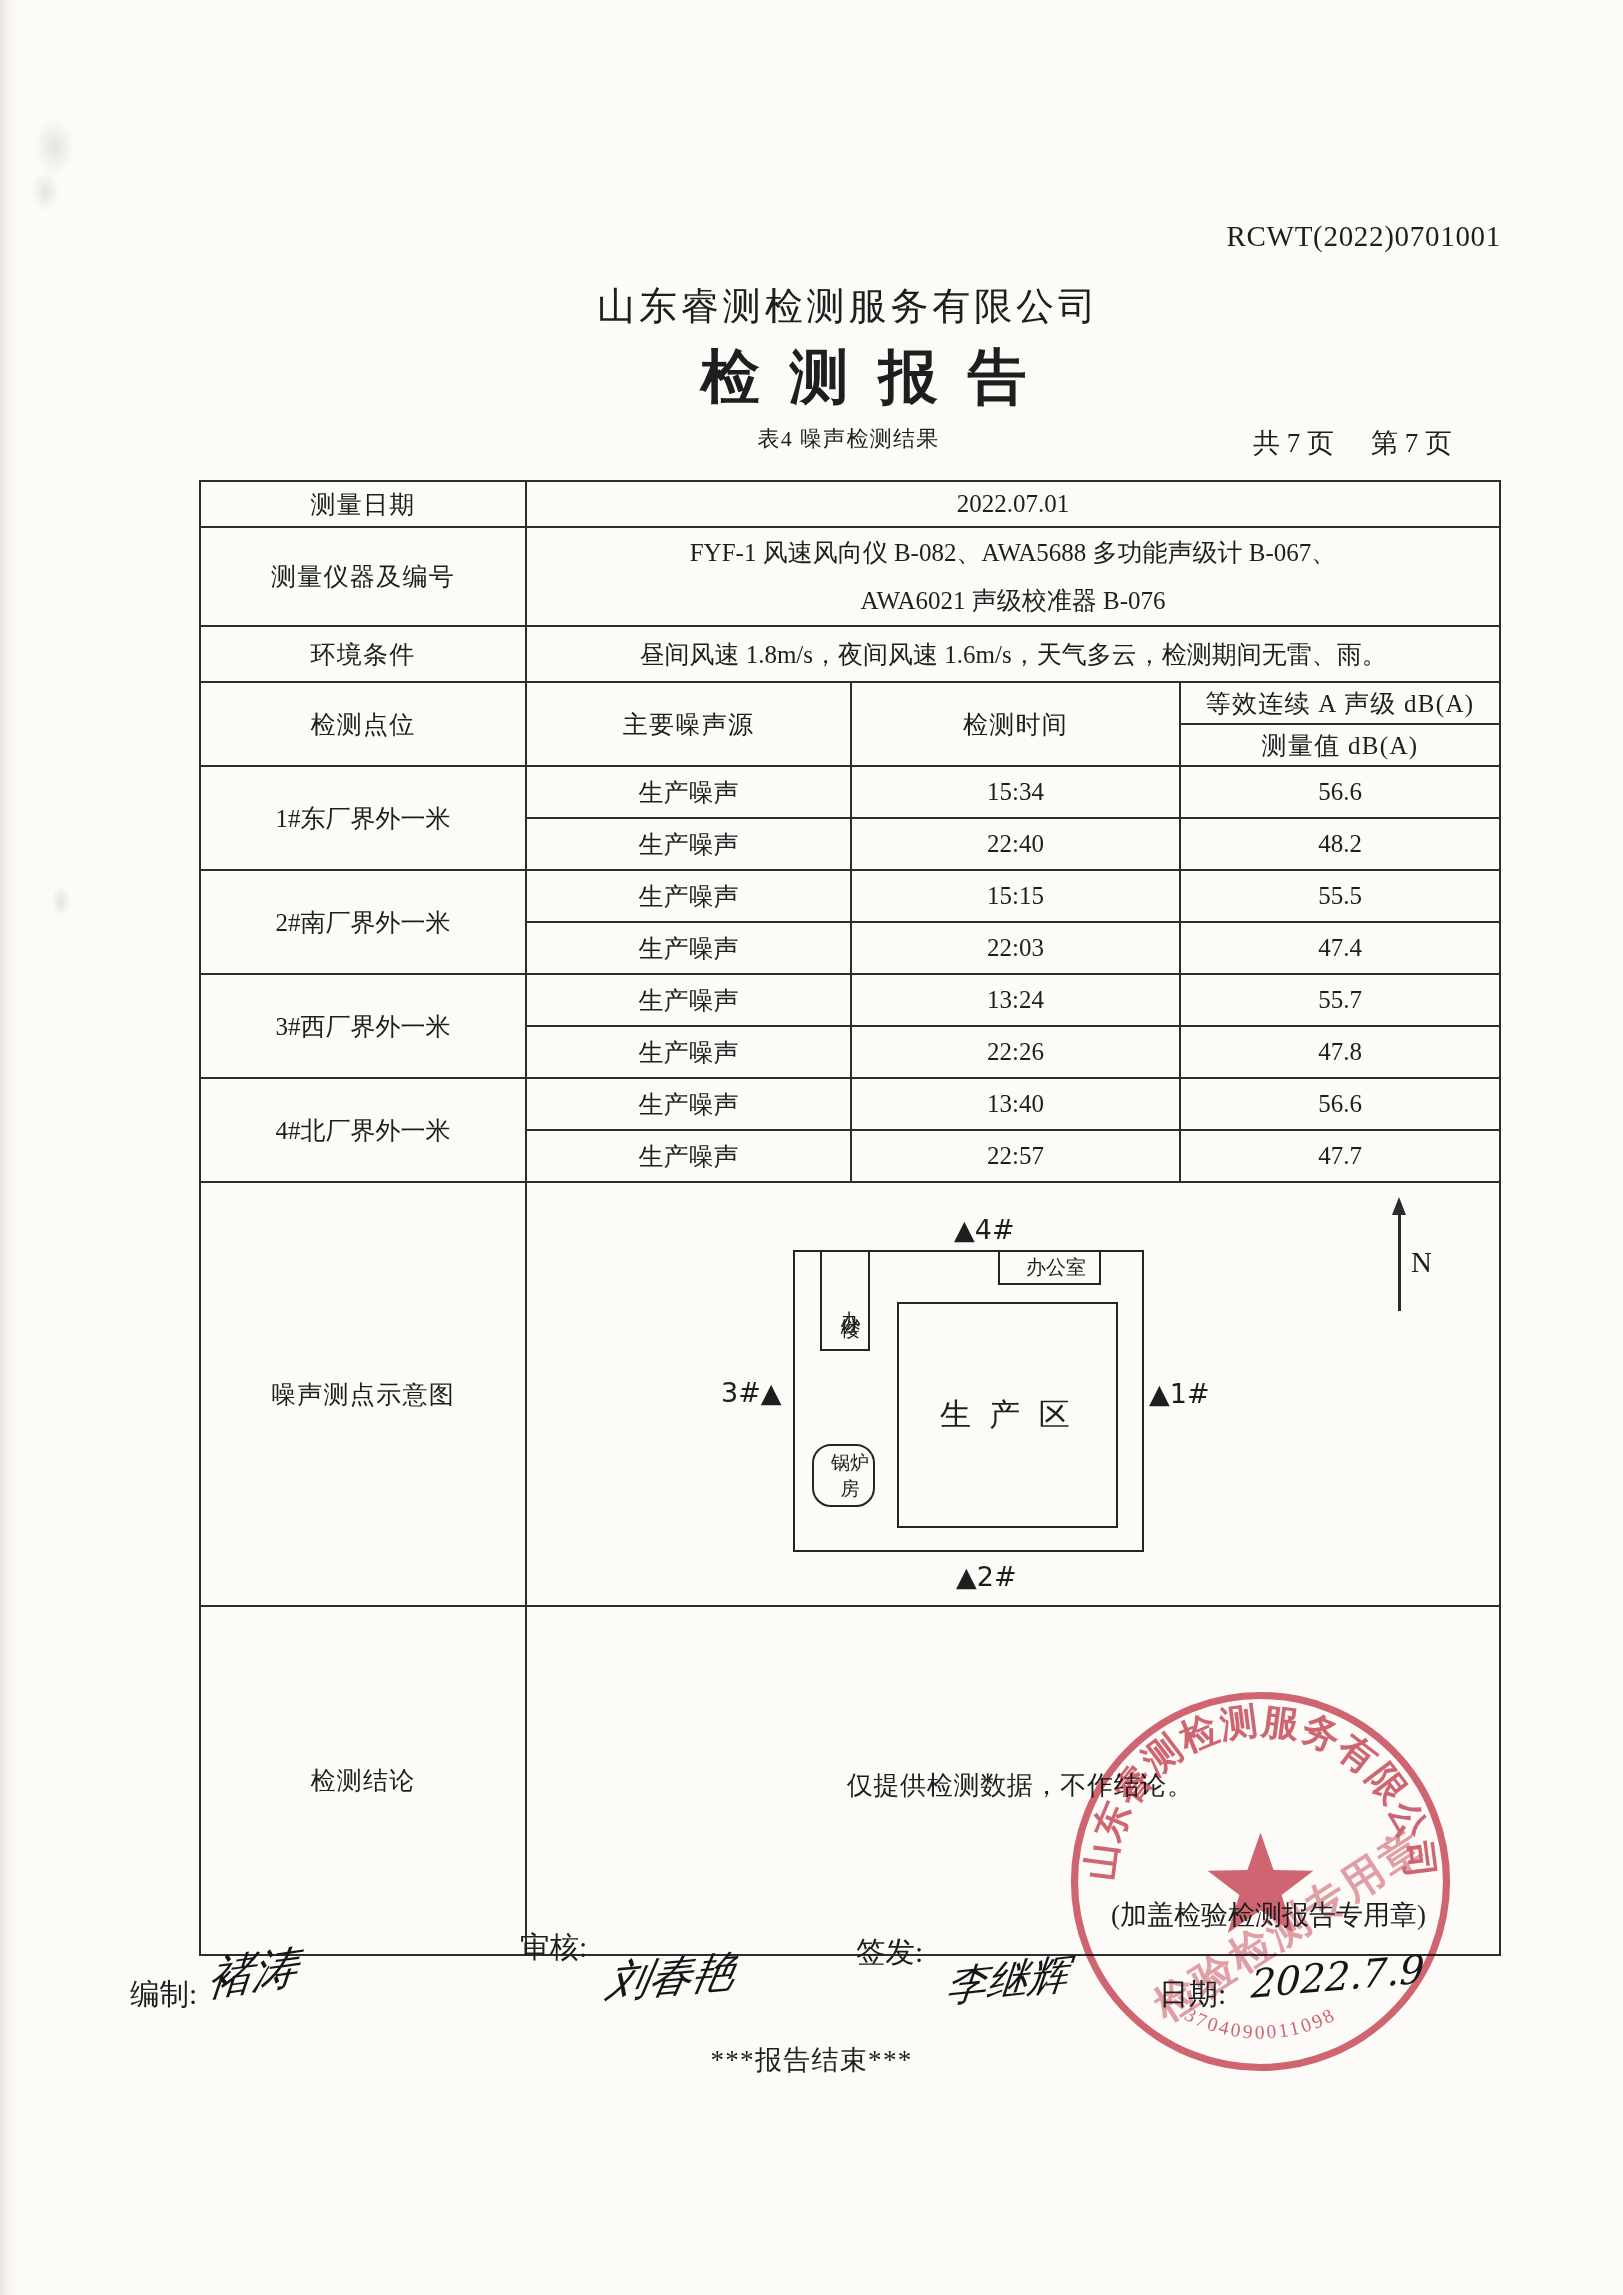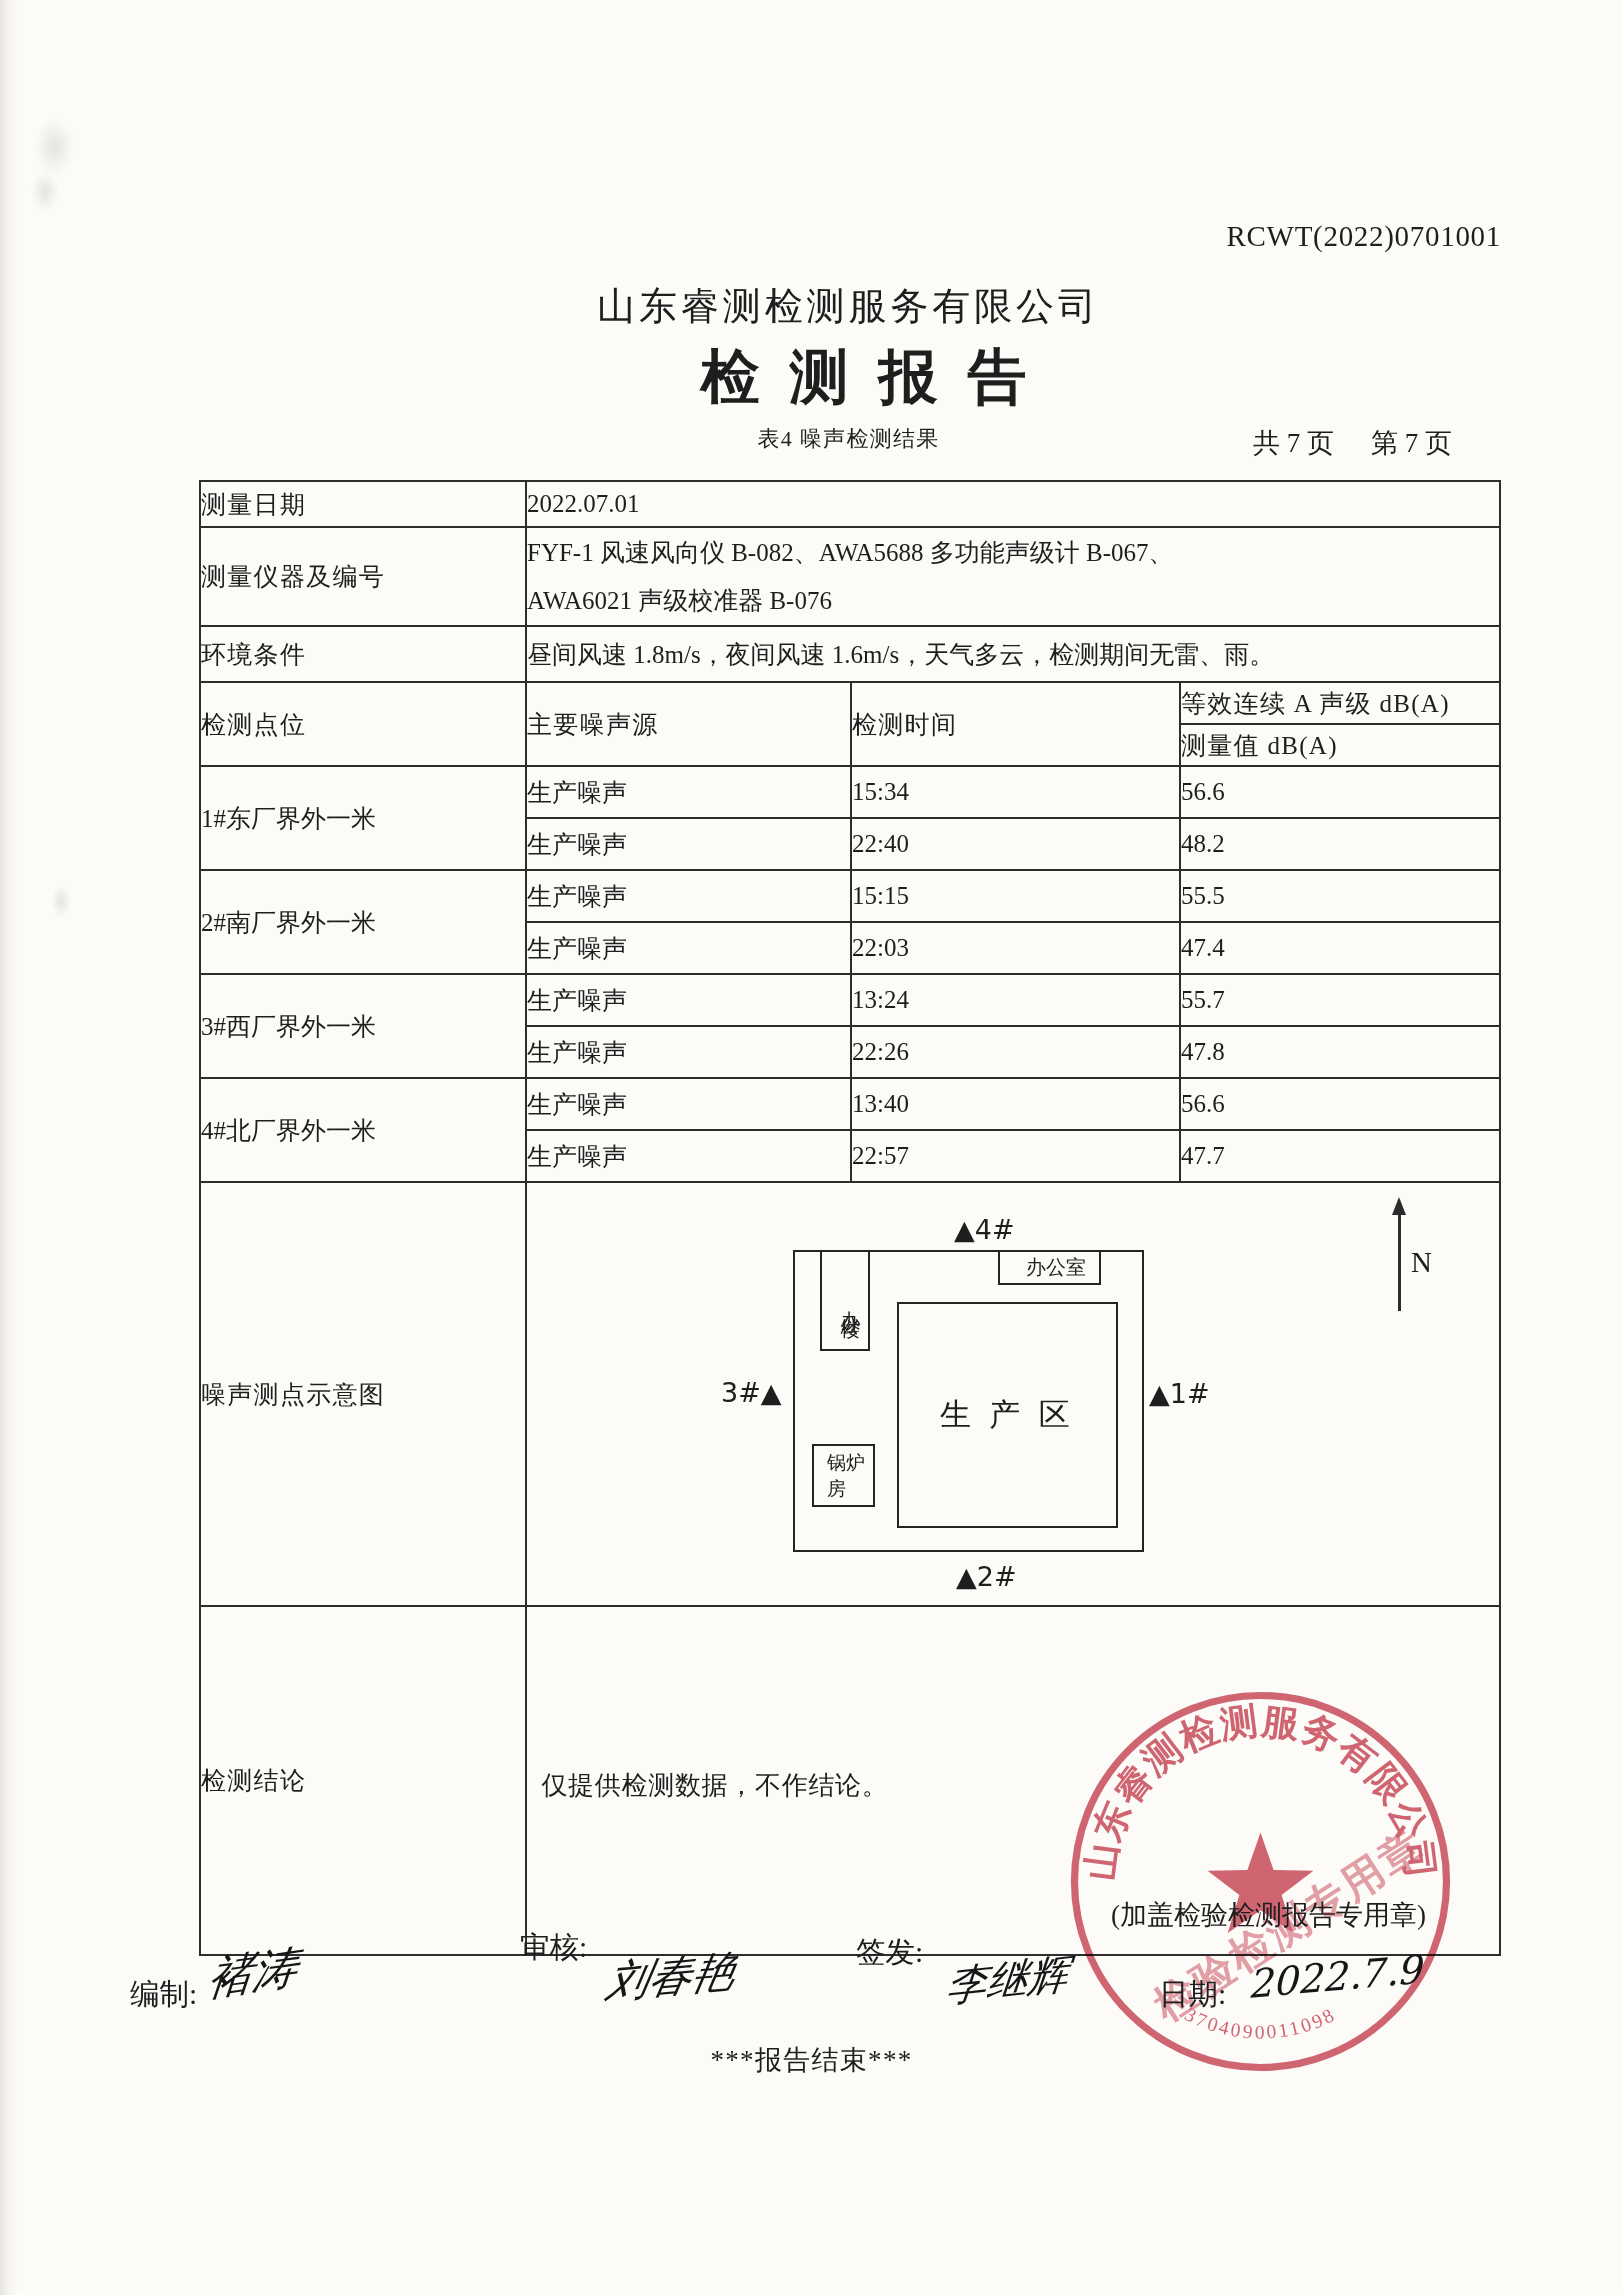--- a/index.html
+++ b/index.html
@@ -20,40 +20,40 @@
   .table-caption{top:424px;font-size:22px;letter-spacing:1.3px;}
   .pagination{position:absolute;top:425px;right:171px;font-size:27px;}
   .pagination .gap{display:inline-block;width:37px;}
   
   table.main{
     position:absolute;left:199px;top:480px;width:1299px;
     border-collapse:collapse;table-layout:fixed;
   }
   table.main td{
     border:2px solid #2d2d2d;
-    vertical-align:middle;
+    text-align:center;vertical-align:middle;
     font-size:25px;padding:0;overflow:hidden;
   }
   table.main{border:2.6px solid #2d2d2d;}
   .rh70{height:46px}.rh152{height:99px}.rh85{height:56px}
   .rh64{height:42px}.rh80{height:52px}.rh644{height:422px}.rh533{height:349px}
   td.lab{font-size:25px;letter-spacing:1.3px;}
   .inst-line{line-height:48px;font-size:25px;}
   td.num{font-size:26px;font-family:"Liberation Serif","DejaVu Serif",serif;}
   
   td.diagram-cell{vertical-align:top;}
   .dmap{position:relative;width:100%;height:422px;font-family:"Liberation Serif","DejaVu Serif",serif;}
   .dmap .box{position:absolute;border:2px solid #242424;background:transparent;box-sizing:border-box;padding-left:13px;}
   .outer-rect{left:266px;top:67px;width:351px;height:302px;}
   .bldg{left:293px;top:67px;width:50px;height:101px;writing-mode:vertical-rl;text-orientation:upright;
         display:flex;align-items:center;justify-content:center;font-size:20px;letter-spacing:3.9px;}
   .office{left:471px;top:67px;width:103px;height:35px;display:flex;align-items:center;justify-content:center;font-size:20px;}
   .prod{left:370px;top:119px;width:221px;height:226px;display:flex;align-items:center;justify-content:center;
         font-size:31px;letter-spacing:18.3px;padding-left:18.3px;}
-  .boiler{left:285px;top:261px;width:63px;height:63px;display:flex;align-items:center;justify-content:center;font-size:19px;}
+  .boiler{left:285px;top:261px;width:63px;height:63px;display:flex;align-items:center;justify-content:center;font-size:19px;border-radius:19px;}
   .marker{position:absolute;font-size:27px;font-family:"DejaVu Sans","Liberation Serif",sans-serif;white-space:nowrap;}
   .m4{left:427px;top:31px;}
   .m3{left:194px;top:194px;}
   .m1{left:622px;top:195px;}
   .m2{left:429px;top:378px;}
   .north-shaft{position:absolute;left:871px;top:22px;width:2.6px;height:106px;background:#2b2b2b;}
   .north-head{position:absolute;left:865px;top:14.4px;width:0;height:0;
               border-left:7.9px solid transparent;border-right:7.9px solid transparent;border-bottom:18.3px solid #2b2b2b;}
   .north-label{position:absolute;left:884px;top:63px;font-size:29px;font-family:"Liberation Serif",serif;}
   

